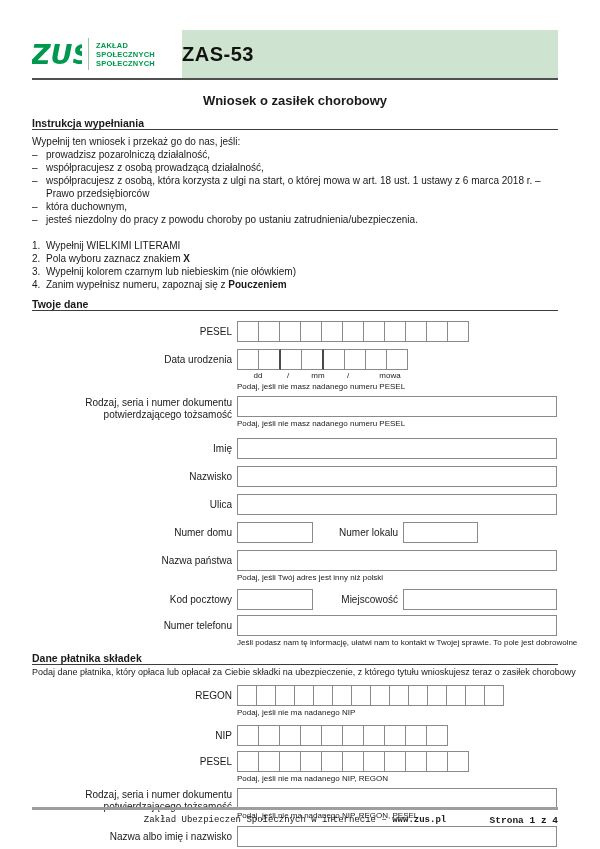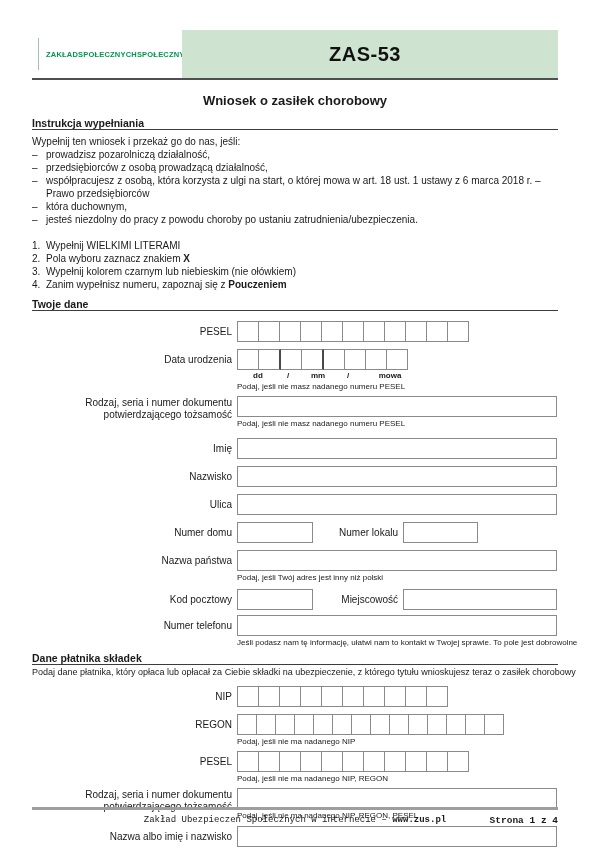--- a/index.html
+++ b/index.html
@@ -6,23 +6,23 @@
   .page{
     width:600px;height:849px;background:#ffffff;position:relative;
     box-sizing:border-box;padding:30px 42px 0 32px;
     font-family:"Liberation Sans","DejaVu Sans",sans-serif;color:#1a1a1a;
     margin:0 auto;overflow:hidden;
   }
   
   .header{display:flex;height:48px;border-bottom:2px solid #4f4f4f;}
   .logo-block{display:flex;align-items:center;width:150px;background:#fff;flex:none;}
   .logo-divider{width:1px;height:32px;background:#9dc4a4;margin:0 7px 0 6px;flex:none;}
-  .org-lines{display:flex;flex-direction:row;justify-content:center;}
+  .org-lines{display:flex;flex-direction:column;justify-content:center;}
   .org-lines span{font-size:7.5px;font-weight:bold;color:#00984f;line-height:9px;letter-spacing:.2px;}
-  .band{flex:1;background:#cee4d0;display:flex;align-items:center;justify-content:center;padding-right:10px;}
+  .band{flex:1;background:#cee4d0;display:flex;align-items:center;justify-content:flex-start;padding-right:10px;}
   .form-code{font-size:20px;font-weight:bold;color:#111;letter-spacing:.5px;}
   
   .title{margin:13px 0 9px;text-align:center;font-size:13px;font-weight:bold;}
   .sec-head{font-size:10.5px;font-weight:bold;border-bottom:1.5px solid #3c3c3c;padding-bottom:0;}
   .instr-line{font-size:10px;line-height:13px;margin:0;}
   .intro{margin-top:5px;}
   .bullet{display:flex;font-size:10px;line-height:13px;}
   .bullet .dash{width:14px;flex:none;}
   .bullet .btxt{flex:1;}
   .numbered{margin-top:13px;}
@@ -37,21 +37,21 @@
   .flabel2{width:85px;flex:none;text-align:right;font-size:10px;padding-top:5px;margin-right:5px;}
   .tinput{width:320px;height:21px;border:1px solid #8a8a8a;background:#fff;box-sizing:border-box;
           font-family:inherit;font-size:11px;padding:0 3px;border-radius:0;}
   .tinput.w76{width:76px;} .tinput.w75{width:75px;} .tinput.w154{width:154px;}
   .cellgroup{display:flex;}
   .cell{width:20px;height:19px;border:1px solid #8a8a8a;border-left:none;background:#fff;flex:none;}
   .cell:first-child{border-left:1px solid #8a8a8a;}
   .regon .cell{width:18px;}
   .date .cell:nth-child(2),.date .cell:nth-child(4){border-right-width:2px;border-right-color:#4a4a4a;}
   .date-parts{display:flex;margin-top:1px;}
-  .date-parts span{font-size:8px;font-weight:bold;text-align:center;}
+  .date-parts span{font-size:8px;font-weight:normal;text-align:center;}
   .dp-dd,.dp-mm{width:42px;} .dp-sl{width:18px;} .dp-rrrr{width:66px;}
   .helper{font-size:8px;color:#1a1a1a;margin-top:2px;white-space:nowrap;}
   .stack{display:flex;flex-direction:column;}
   .desc{font-size:9px;line-height:11px;margin-top:2px;white-space:nowrap;}
   
   .footer{position:absolute;left:32px;right:42px;bottom:24px;border-top:3px solid #9e9e9e;padding-top:5px;font-family:Liberation Mono, monospace;}
   .footer-center{text-align:center;font-size:9px;}
   .footer-center .bold{font-weight:bold;}
   .footer-page{position:absolute;right:0;top:5px;font-size:9.5px;font-weight:bold;}
 </style>
@@ -81,21 +81,21 @@
 
   <div class="sec-head">Instrukcja wypełniania</div>
   <p class="instr-line intro">Wypełnij ten wniosek i przekaż go do nas, jeśli:</p>
 
   <div class="bullet">
     <span class="dash">–</span>
     <span class="btxt">prowadzisz pozarolniczą działalność,</span>
   </div>
   <div class="bullet">
     <span class="dash">–</span>
-    <span class="btxt">przedsiębiorców z osobą prowadzącą działalność,</span>
+    <span class="btxt">współpracujesz z osobą prowadzącą działalność,</span>
   </div>
   <div class="bullet">
     <span class="dash">–</span>
     <span class="btxt"><span>współpracujesz z osobą, która korzysta z ulgi na start, o której mowa w art. 18 ust. 1 ustawy z 6 marca 2018 r. –</span><br>
       <span>Prawo przedsiębiorców</span></span>
   </div>
   <div class="bullet">
     <span class="dash">–</span>
     <span class="btxt">która duchownym,</span>
   </div>
@@ -218,57 +218,57 @@
     <div class="flabel">Numer telefonu</div>
     <div class="stack">
       <input class="tinput" type="text" value="" style="">
       <div class="helper">Jeśli podasz nam tę informację, ułatwi nam to kontakt w Twojej sprawie. To pole jest dobrowolne</div>
     </div>
   </div>
 
   <div class="sec-head" style="margin-top:5px;">Dane płatnika składek</div>
   <div class="desc">Podaj dane płatnika, który opłaca lub opłacał za Ciebie składki na ubezpieczenie, z którego tytułu wnioskujesz teraz o zasiłek chorobowy</div>
 
+  <div class="frow">
+    <div class="flabel">REGON</div>
+    <div class="stack">
+      <div class="cellgroup regon">
+          <div class="cell"></div>
+          <div class="cell"></div>
+          <div class="cell"></div>
+          <div class="cell"></div>
+          <div class="cell"></div>
+          <div class="cell"></div>
+          <div class="cell"></div>
+          <div class="cell"></div>
+          <div class="cell"></div>
+          <div class="cell"></div>
+          <div class="cell"></div>
+          <div class="cell"></div>
+          <div class="cell"></div>
+          <div class="cell"></div>
+        </div>
+      <div class="helper">Podaj, jeśli nie ma nadanego NIP</div>
+    </div>
+  </div>
+
   <div class="frow" style="margin-top:8px;">
     <div class="flabel">NIP</div>
     <div class="cellgroup">
         <div class="cell"></div>
         <div class="cell"></div>
         <div class="cell"></div>
         <div class="cell"></div>
         <div class="cell"></div>
         <div class="cell"></div>
         <div class="cell"></div>
         <div class="cell"></div>
         <div class="cell"></div>
         <div class="cell"></div>
       </div>
-  </div>
-
-  <div class="frow">
-    <div class="flabel">REGON</div>
-    <div class="stack">
-      <div class="cellgroup regon">
-          <div class="cell"></div>
-          <div class="cell"></div>
-          <div class="cell"></div>
-          <div class="cell"></div>
-          <div class="cell"></div>
-          <div class="cell"></div>
-          <div class="cell"></div>
-          <div class="cell"></div>
-          <div class="cell"></div>
-          <div class="cell"></div>
-          <div class="cell"></div>
-          <div class="cell"></div>
-          <div class="cell"></div>
-          <div class="cell"></div>
-        </div>
-      <div class="helper">Podaj, jeśli nie ma nadanego NIP</div>
-    </div>
   </div>
 
   <div class="frow" style="margin-top:5px;">
     <div class="flabel">PESEL</div>
     <div class="stack">
       <div class="cellgroup">
           <div class="cell"></div>
           <div class="cell"></div>
           <div class="cell"></div>
           <div class="cell"></div>

